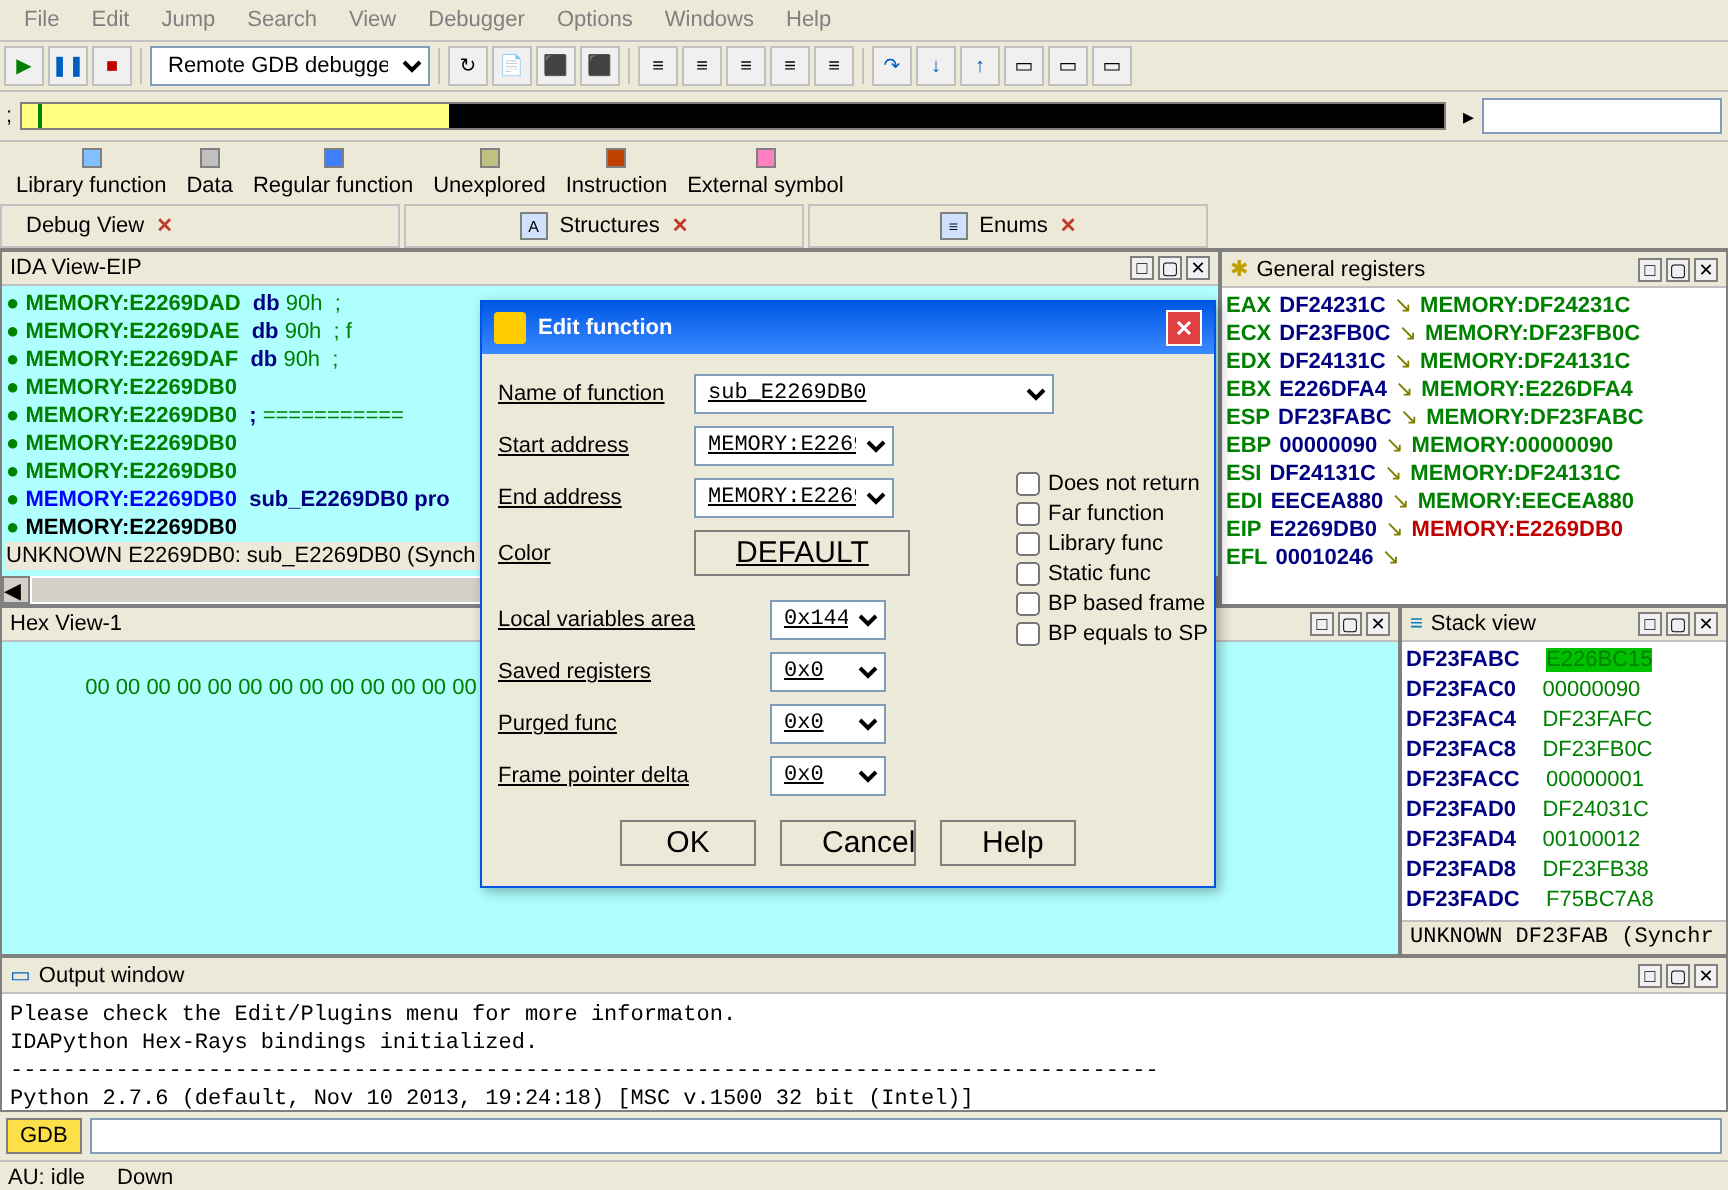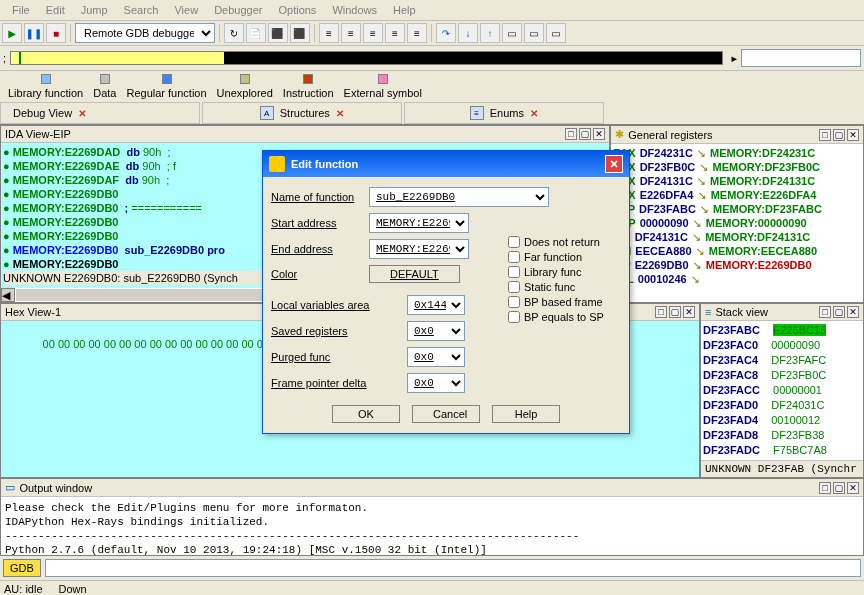--- a/index.html
+++ b/index.html
@@ -35,29 +35,29 @@
 .regpane .addr { color: #000080; font-weight: bold; }
 .regpane .arrow { color: #808000; }
 .stackpane .row { font-family: 'Courier New', monospace; font-size: 11px; }
 .stackpane .addr { color: #000080; font-weight: bold; }
 .stackpane .v-g { color: #008000; font-weight: normal; }
 .stackpane .hl { background: #00c000; }
 .scrollx { height: 14px; background: #ece9d8; display: flex; }
 .scrollx .th { flex: 1; background: #d4d0c8; border: 1px solid #fff; }
 .scrollx .ar { width: 14px; background: #d4d0c8; border: 1px solid #808080; }
 
-.dialog { position: absolute; left: 262px; top: 150px; width: 368px; background: #ece9d8; border: 1px solid #0054e3; box-shadow: 2px 2px 6px rgba(0,0,0,0.3); z-index: 100; }
+.dialog { position: absolute; left: 240px; top: 150px; width: 368px; background: #ece9d8; border: 1px solid #0054e3; box-shadow: 2px 2px 6px rgba(0,0,0,0.3); z-index: 100; }
 .dlg-title { background: linear-gradient(to bottom, #0058e6, #3a8aff); color: white; padding: 4px 6px; display: flex; align-items: center; gap: 6px; font-weight: bold; font-size: 12px; }
 .dlg-title .dlgic { width: 16px; height: 16px; background: #ffcc00; border-radius: 2px; }
 .dlg-title .dlg-x { margin-left: auto; width: 18px; height: 18px; background: #e04040; color: white; display: flex; align-items: center; justify-content: center; border: 1px solid #fff; cursor: pointer; font-size: 11px; }
 .dlg-body { padding: 10px 8px; }
 .frow { display: flex; align-items: center; margin-bottom: 6px; gap: 6px; text-decoration: underline; }
 .flabel { width: 92px; font-size: 11px; text-decoration: underline; text-decoration-color: transparent; }
 .flabel u { text-decoration: underline; }
-.fbtn { border: 1px solid #808080; background: #ece9d8; padding: 2px 20px; font-size: 11px; cursor: pointer; }
+.fbtn { border: 1px solid #808080; background: #ece9d8; padding: 2px 20px; font-size: 15px; cursor: pointer; }
 .fsel { border: 1px solid #7f9db9; background: white; height: 20px; font-size: 11px; padding: 0 2px; font-family: 'Courier New', monospace; }
 .chkcol { position: absolute; left: 504px; top: 232px; z-index: 101; display: flex; flex-direction: column; gap: 3px; padding: 4px; }
 .chkcol label { display: flex; align-items: center; gap: 4px; font-size: 11px; }
 .chkcol input { width: 12px; height: 12px; }
 .sizecol { margin-top: 12px; }
 .dbtns { display: flex; gap: 12px; justify-content: center; margin-top: 12px; }
 .outbody { background: white; font-family: 'Courier New', monospace; font-size: 11px; padding: 4px; white-space: pre-wrap; line-height: 14px; }
 .status { position: absolute; bottom: 0; left: 0; right: 0; height: 40px; background: #ece9d8; border-top: 1px solid #808080; }
 .status .cmdrow { display: flex; padding: 3px; gap: 4px; }
 .status .cmdbtn { border: 1px solid #808080; padding: 2px 6px; font-size: 11px; background: #fde047; }

